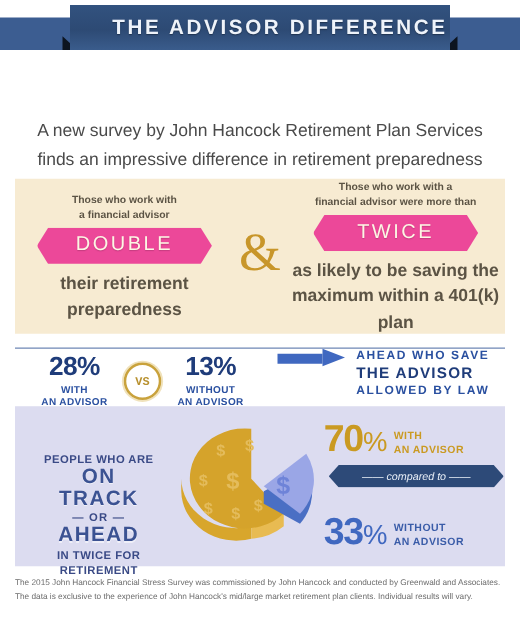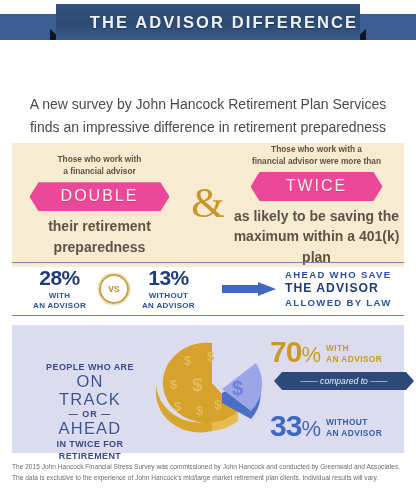--- a/index.html
+++ b/index.html
@@ -126,26 +126,25 @@
     text-shadow: 0 1px 1px rgba(0,0,0,.18);
   }
   .hexbar.w1 { width: 140px; }
   .hexbar.w2 { width: 132px; }
 
   
   .band {
     position: absolute;
     left: 12px;
     right: 12px;
-    top: 262px;
+    top: 278px;
     height: 52px;
     border-top: 1.4px solid #6f87b5;
     border-bottom: 1.4px solid #6f87b5;
     display: flex;
-    align-items: center;
   }
   .band-left {
     display: flex;
     align-items: center;
     justify-content: center;
     flex: 0 0 204px;
   }
   .stat-pct {
     color: #1f3c7a;
     font-size: 21px;
@@ -220,32 +219,32 @@
     top: 325px;
     height: 128px;
     background: #dcdcf0;
     display: flex;
     align-items: center;
   }
   .lav-left {
     flex: 0 0 124px;
     text-align: center;
     color: #3a4a86;
-    padding-left: 16px;
+    padding-left: 5px;
     margin-top: 45px;
   }
   .lav-small {
     font-size: 9px;
     font-weight: bold;
     letter-spacing: .4px;
     line-height: 1.35;
   }
   .lav-big {
     font-size: 16.5px;
-    font-weight: normal;
+    font-weight: bold;
     color: #3b5292;
     letter-spacing: 1.2px;
     line-height: 1.08;
     text-shadow: 0 1px 0 rgba(255,255,255,.55);
   }
   .lav-or {
     font-size: 9px;
     font-weight: bold;
     letter-spacing: 1px;
     margin: 1px 0;

